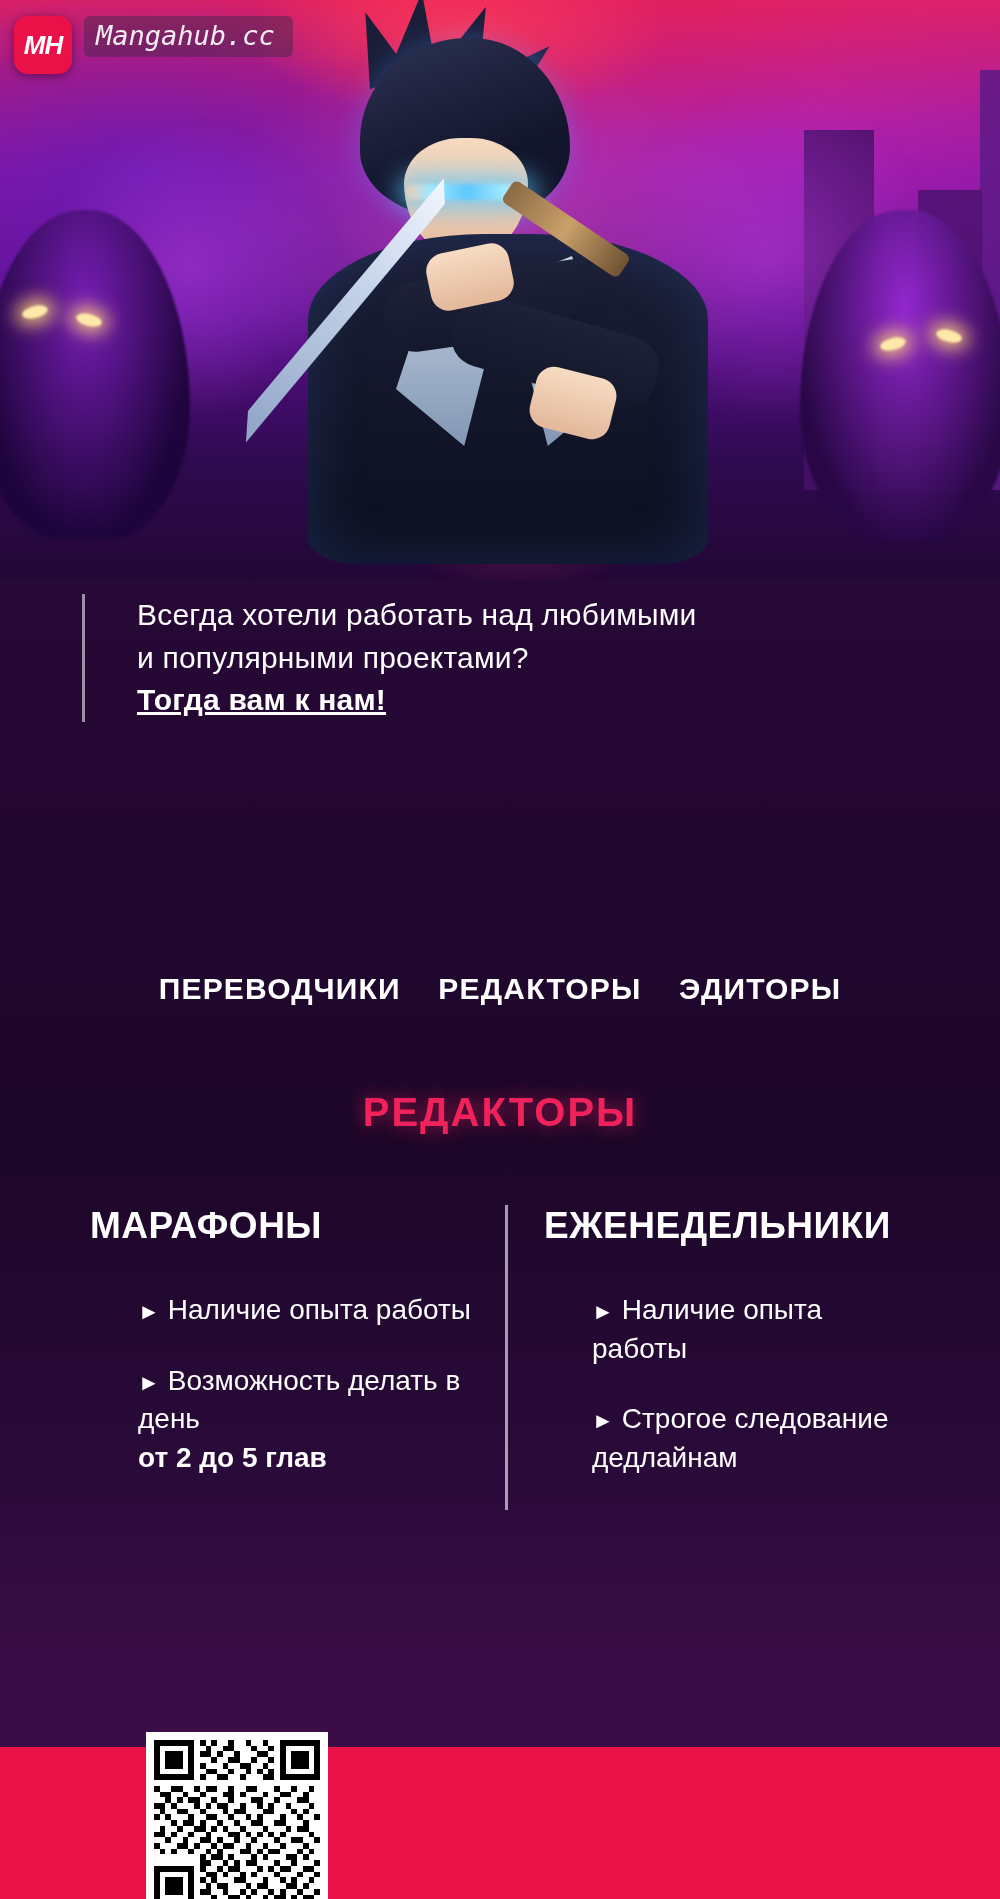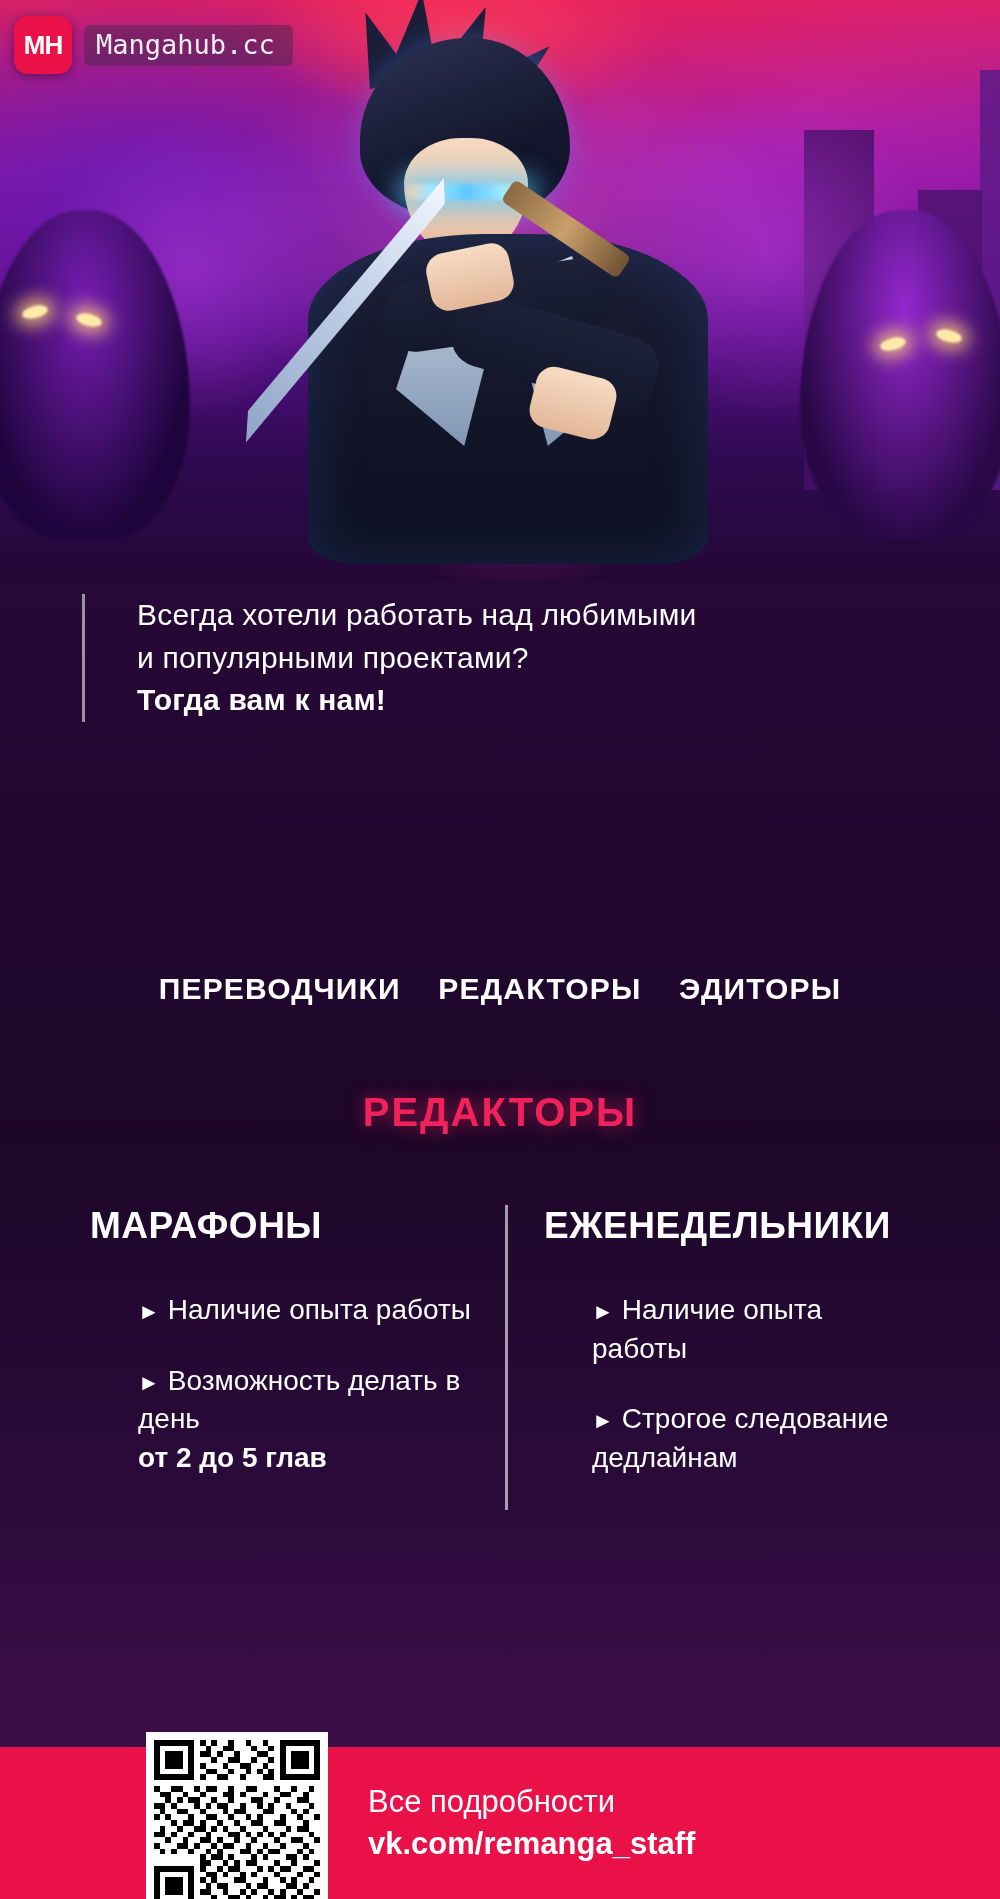--- a/index.html
+++ b/index.html
@@ -146,22 +146,23 @@
   .hilt {
     position: absolute; left: 196px; top: 196px; width: 140px; height: 26px;
     background: linear-gradient(90deg, #8a6a44, #c9a06a, #6f5132);
     transform: rotate(34deg);
     border-radius: 6px;
   }
 
   
   .watermark {
     position: absolute; left: 14px; top: 16px;
-    display: flex; align-items: center; gap: 12px;
+    display: flex; align-items: flex-start; gap: 12px;
     z-index: 6;
+    font-style: italic;
   }
   .wm-logo {
     width: 58px; height: 58px; border-radius: 14px;
     background: #ea1149;
     display: flex; align-items: center; justify-content: center;
     color: #fff; font-weight: 700; font-size: 26px; letter-spacing: -1px;
     box-shadow: 0 2px 10px rgba(0,0,0,.4);
   }
   .wm-text {
     color: rgba(255,255,255,.92);
@@ -173,21 +174,21 @@
   }
 
   
   .intro {
     position: absolute; left: 82px; top: 594px; width: 820px;
     padding-left: 52px;
     border-left: 3px solid rgba(255,255,255,.55);
     color: #ffffff;
   }
   .intro p { font-size: 30px; line-height: 1.42; letter-spacing: .2px; }
-  .intro p.bold { font-weight: 700; }
+  .intro p.bold { font-weight: 700; text-decoration: underline; }
 
   
   .nabor {
     position: absolute; left: 0; top: 790px; width: 1000px;
     text-align: center;
     font-family: "DejaVu Serif", serif;
     font-weight: 700;
     font-size: 104px;
     letter-spacing: 16px;
     color: #d40f3e;
@@ -553,19 +554,15 @@
             <rect x="11" y="28" width="1" height="1"></rect>
             <rect x="14" y="28" width="1" height="1"></rect>
             <rect x="17" y="28" width="2" height="1"></rect>
             <rect x="20" y="28" width="1" height="1"></rect>
             <rect x="23" y="28" width="1" height="1"></rect>
             <rect x="25" y="28" width="1" height="1"></rect>
             <rect x="27" y="28" width="1" height="1"></rect>
         </g>
       </svg>
     </div>
-    <div class="footer-text">
-      <div class="l1">Все подробности</div>
-      <div class="l2">vk.com/remanga_staff</div>
-    </div>
   </div>
 
 </div>
 
 </body></html>

